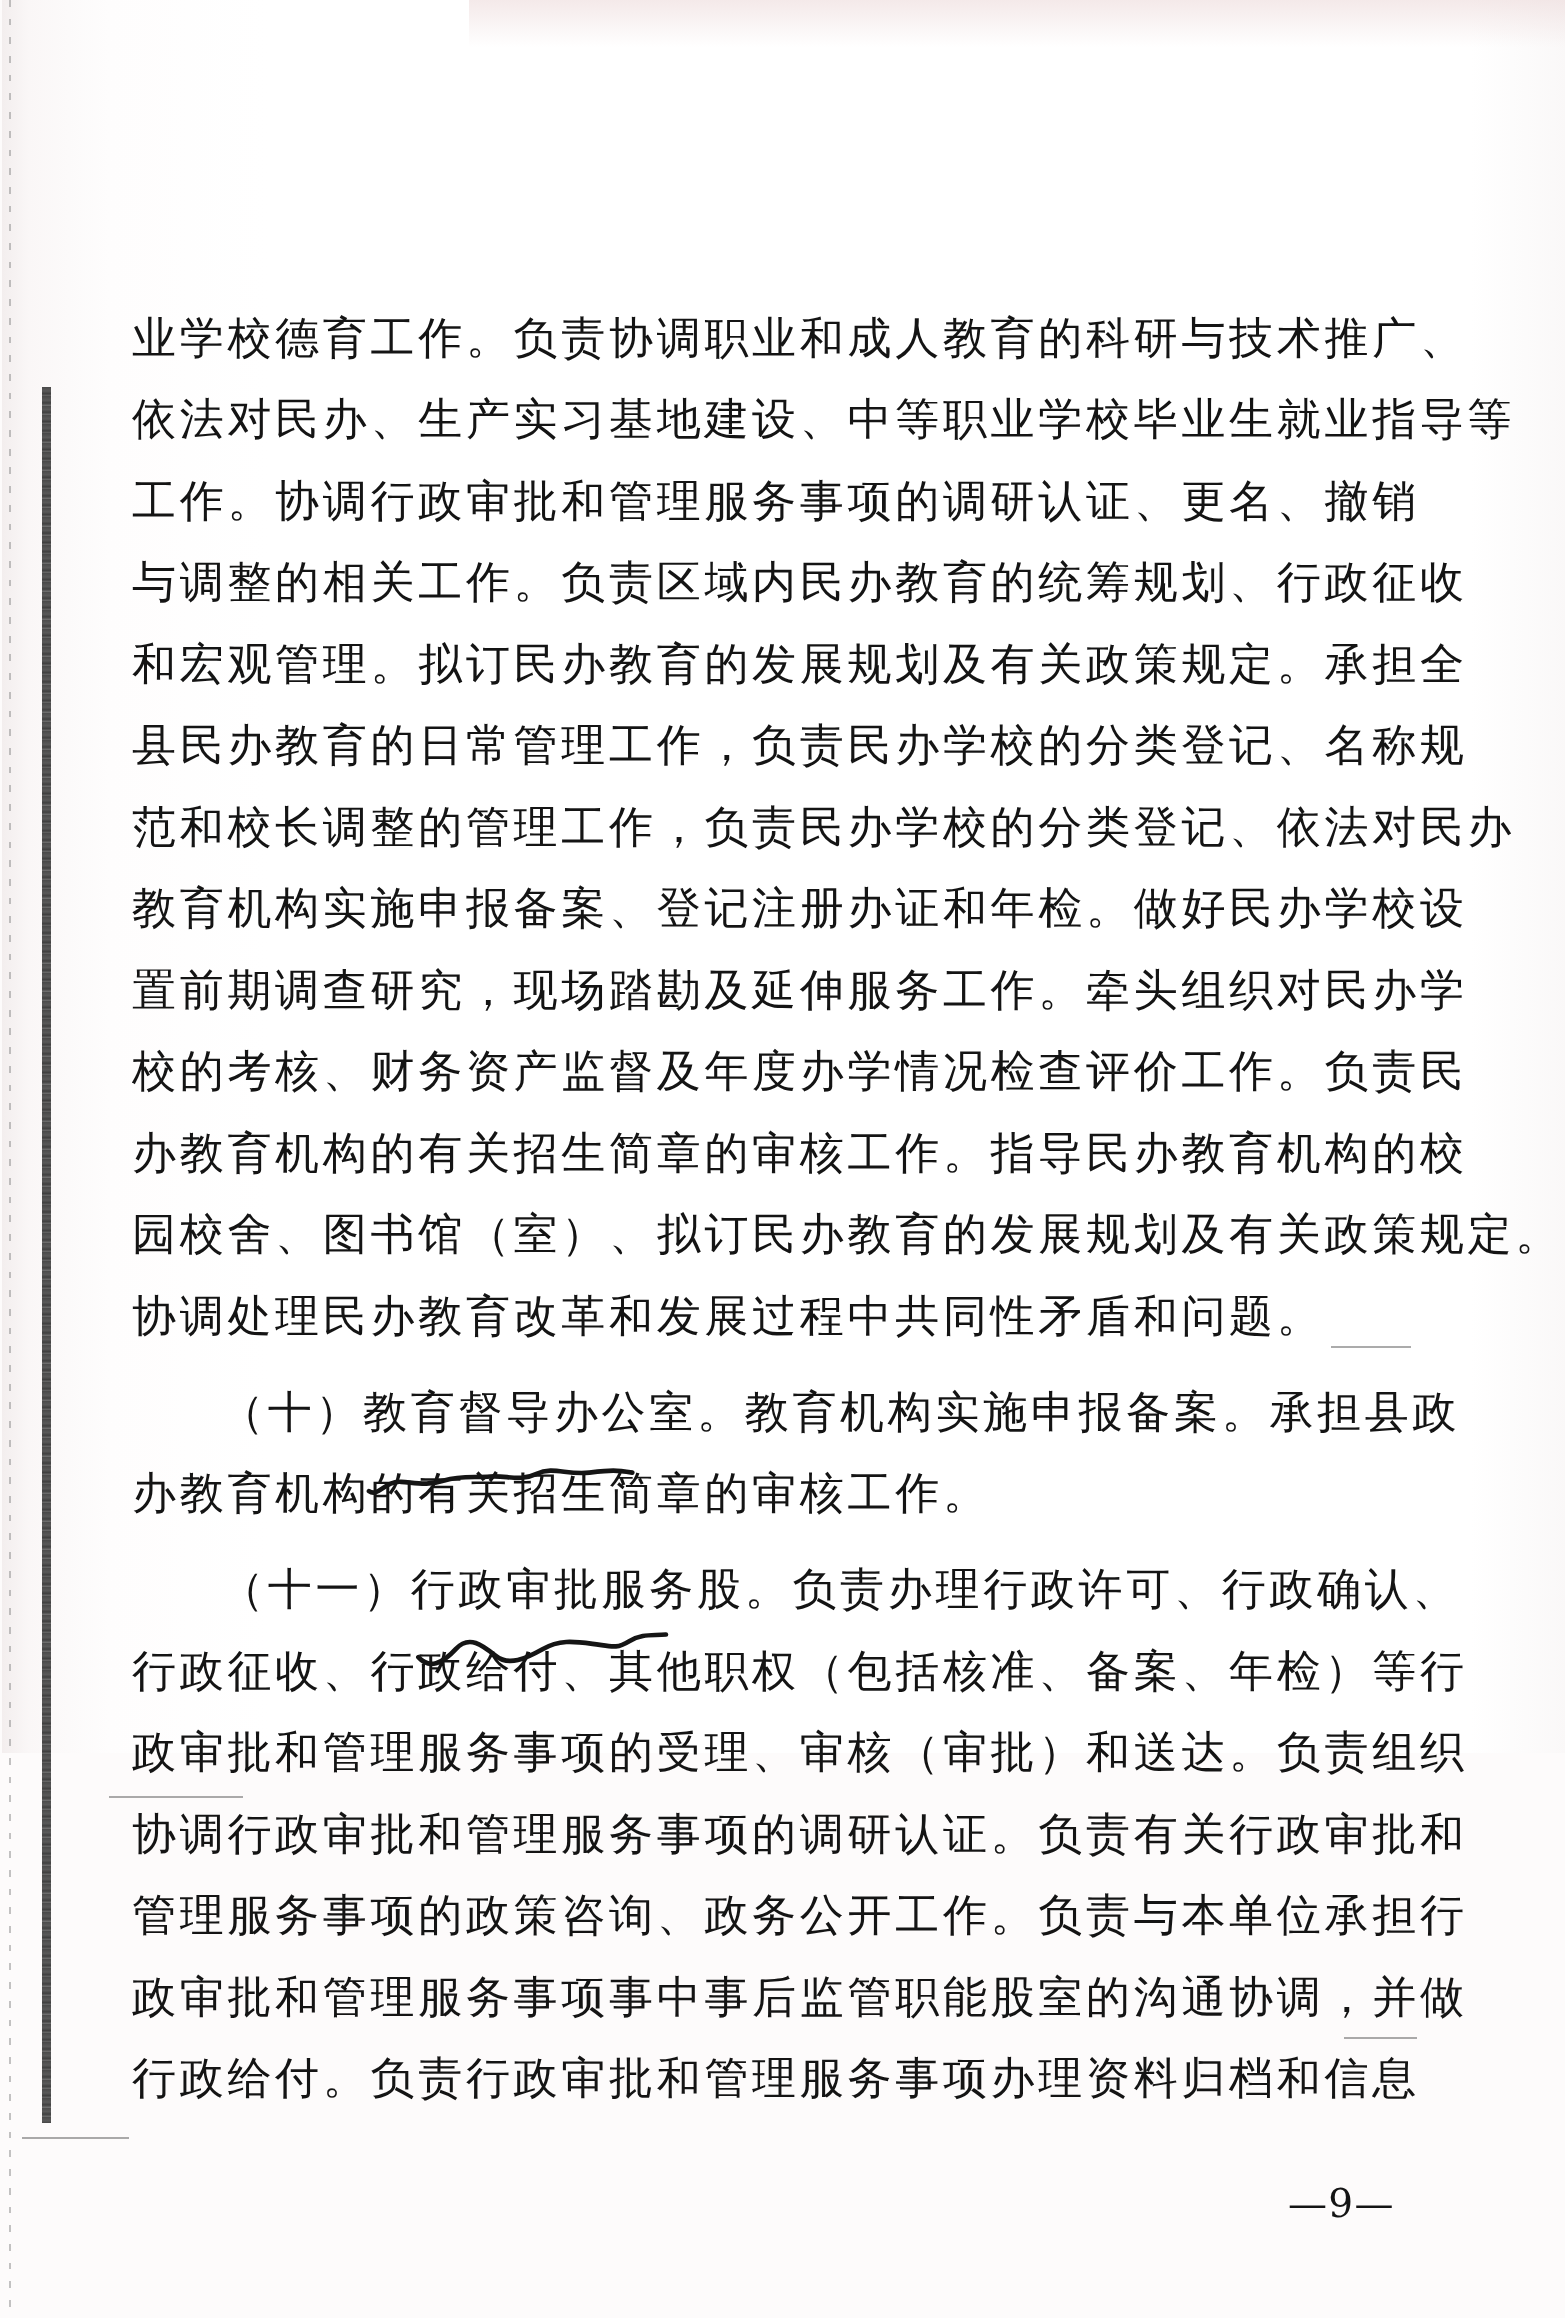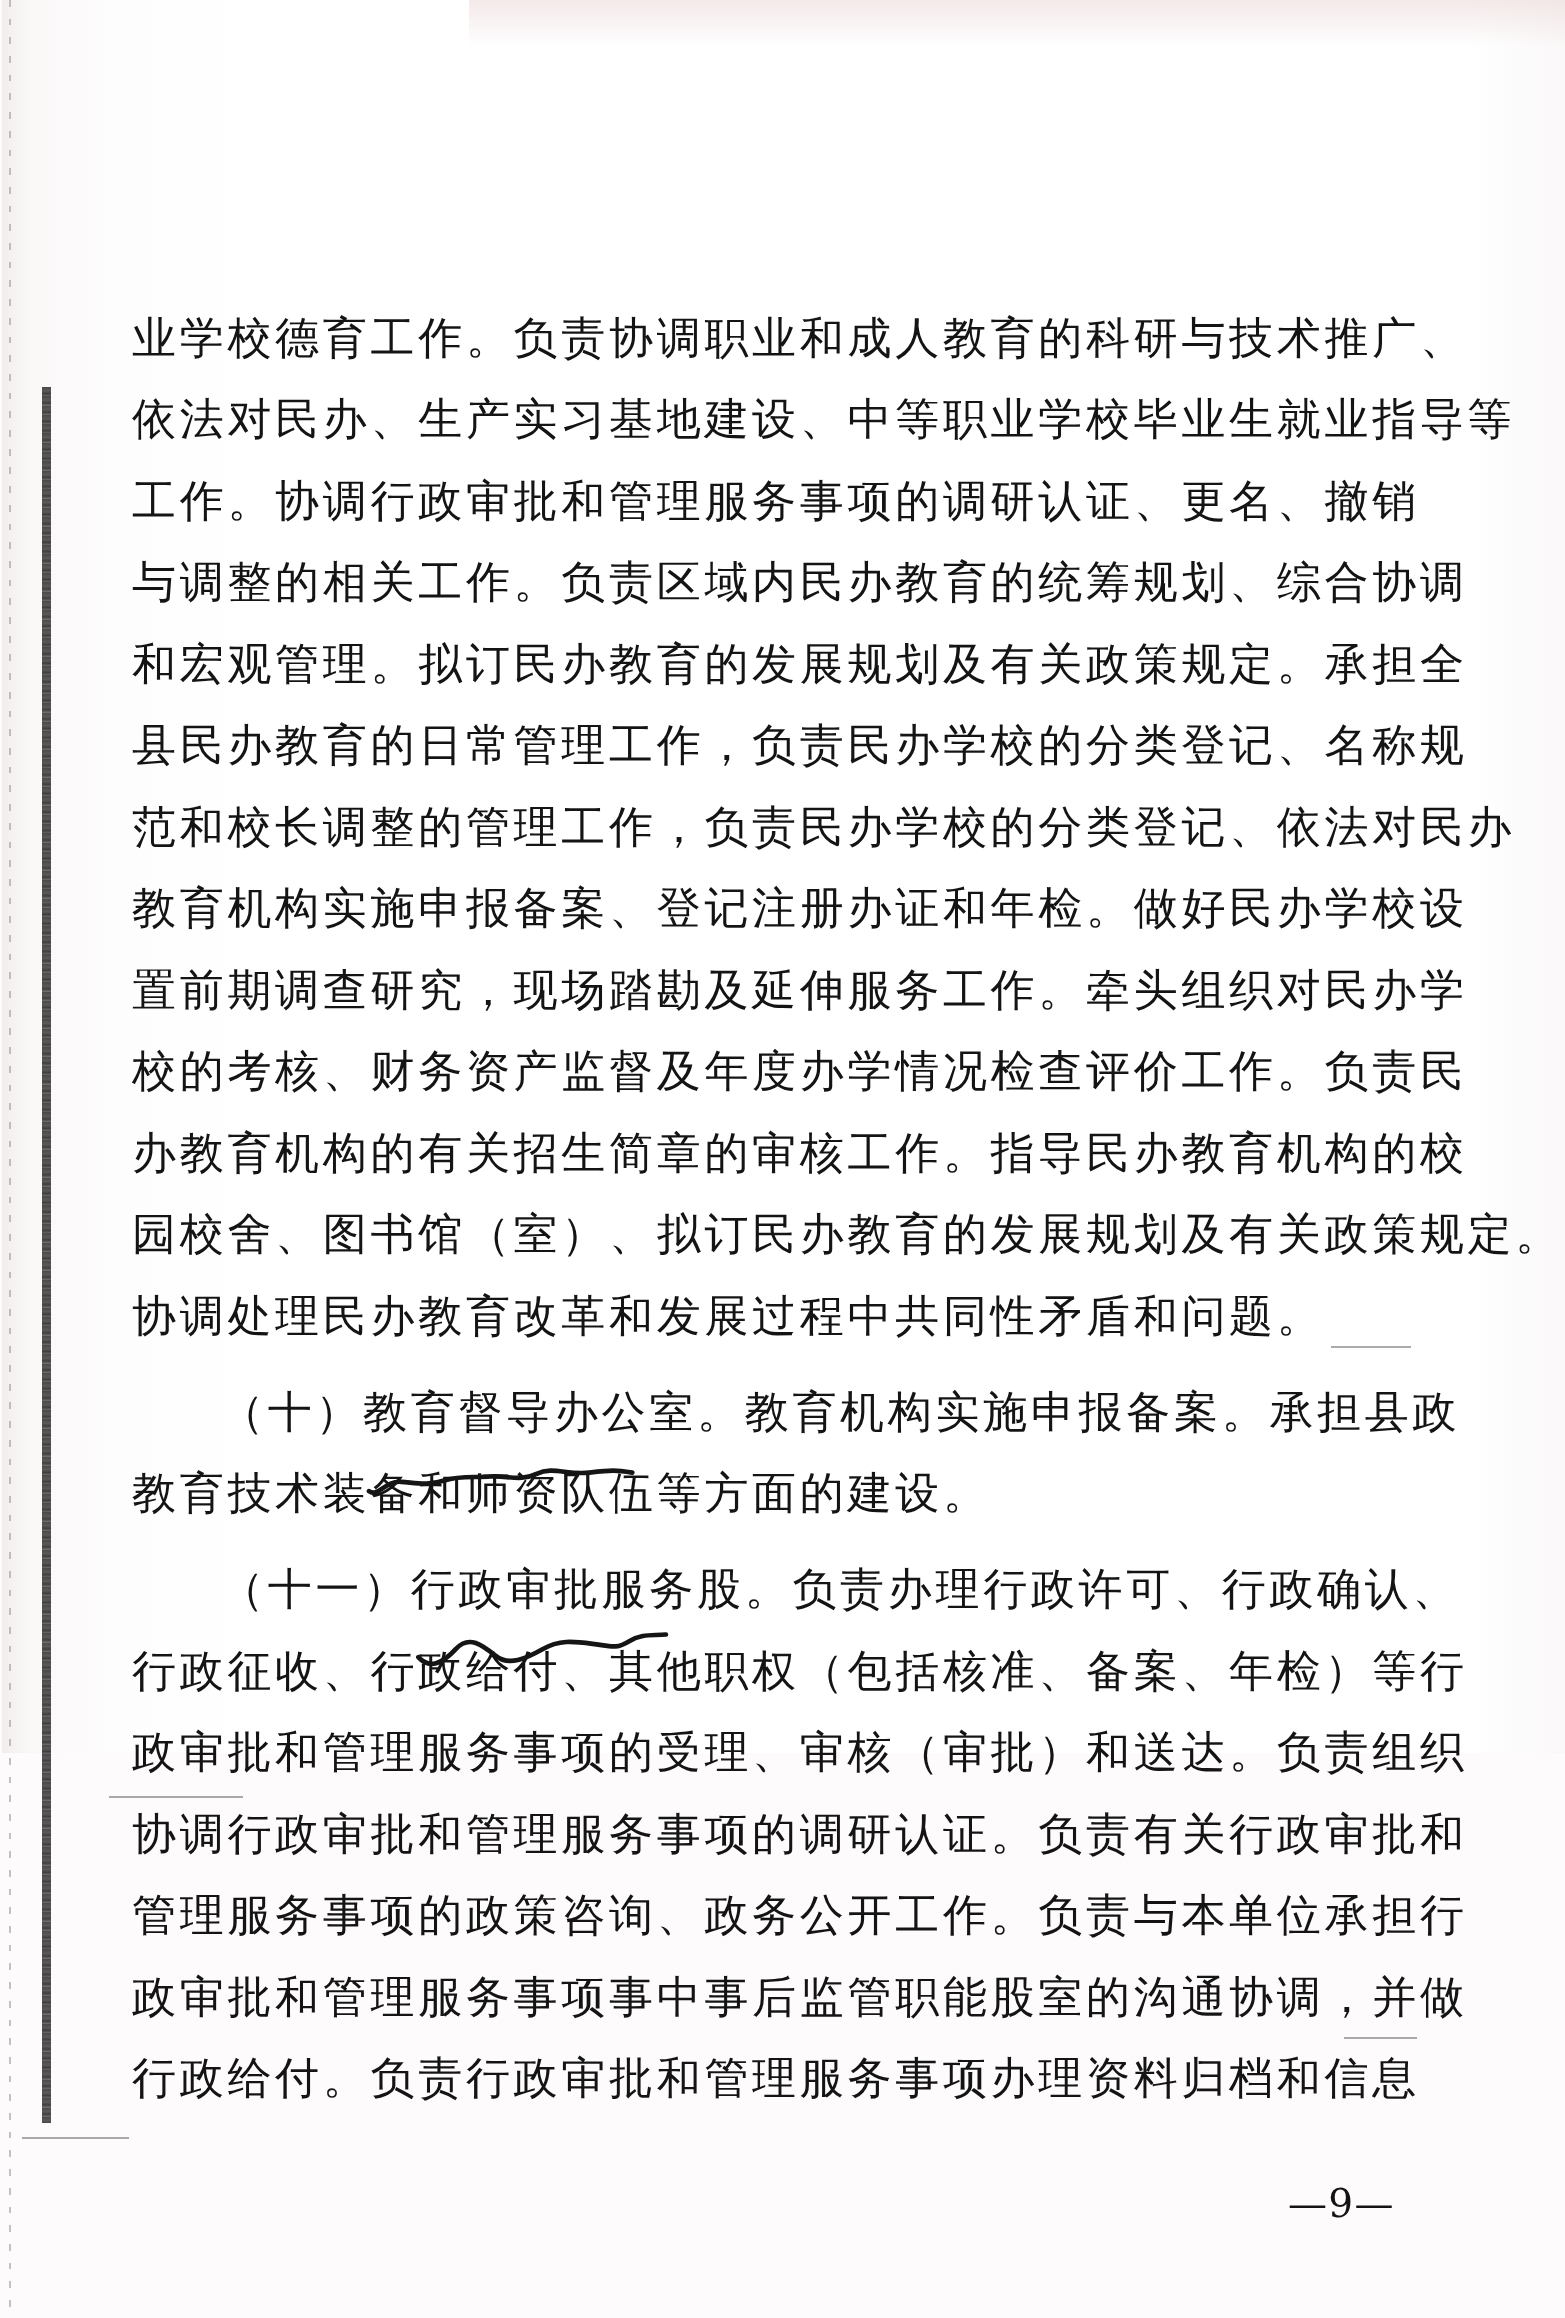--- a/index.html
+++ b/index.html
@@ -54,32 +54,32 @@
 
 <div class="page">
   <div class="top-stain"></div>
   <div class="binding-edge-faint"></div>
   <div class="binding-edge"></div>
 
   <div class="text-block">
     <div class="line" style="top:0px">业学校德育工作。负责协调职业和成人教育的科研与技术推广、</div>
     <div class="line" style="top:81px">依法对民办、生产实习基地建设、中等职业学校毕业生就业指导等</div>
     <div class="line" style="top:163px">工作。协调行政审批和管理服务事项的调研认证、更名、撤销</div>
-    <div class="line" style="top:244px">与调整的相关工作。负责区域内民办教育的统筹规划、综合协调</div>
+    <div class="line" style="top:244px">与调整的相关工作。负责区域内民办教育的统筹规划、行政征收</div>
     <div class="line" style="top:326px">和宏观管理。拟订民办教育的发展规划及有关政策规定。承担全</div>
     <div class="line" style="top:407px">县民办教育的日常管理工作，负责民办学校的分类登记、名称规</div>
     <div class="line" style="top:489px">范和校长调整的管理工作，负责民办学校的分类登记、依法对民办</div>
     <div class="line" style="top:570px">教育机构实施申报备案、登记注册办证和年检。做好民办学校设</div>
     <div class="line" style="top:652px">置前期调查研究，现场踏勘及延伸服务工作。牵头组织对民办学</div>
     <div class="line" style="top:733px">校的考核、财务资产监督及年度办学情况检查评价工作。负责民</div>
     <div class="line" style="top:815px">办教育机构的有关招生简章的审核工作。指导民办教育机构的校</div>
     <div class="line" style="top:896px">园校舍、图书馆（室）、拟订民办教育的发展规划及有关政策规定。</div>
     <div class="line" style="top:978px">协调处理民办教育改革和发展过程中共同性矛盾和问题。</div>
     <div class="line indent" style="top:1074px">（十）教育督导办公室。教育机构实施申报备案。承担县政</div>
-    <div class="line" style="top:1155px">教育技术装备和师资队伍等方面的建设。</div>
+    <div class="line" style="top:1155px">办教育机构的有关招生简章的审核工作。</div>
     <div class="line indent" style="top:1251px">（十一）行政审批服务股。负责办理行政许可、行政确认、</div>
     <div class="line" style="top:1333px">行政征收、行政给付、其他职权（包括核准、备案、年检）等行</div>
     <div class="line" style="top:1414px">政审批和管理服务事项的受理、审核（审批）和送达。负责组织</div>
     <div class="line" style="top:1496px">协调行政审批和管理服务事项的调研认证。负责有关行政审批和</div>
     <div class="line" style="top:1577px">管理服务事项的政策咨询、政务公开工作。负责与本单位承担行</div>
     <div class="line" style="top:1659px">政审批和管理服务事项事中事后监管职能股室的沟通协调，并做</div>
     <div class="line" style="top:1740px">行政给付。负责行政审批和管理服务事项办理资料归档和信息</div>
   </div>
 
   <svg class="underline-wave" style="left:361px; top:1466px;" width="334" height="33" viewBox="0 0 500 50">

